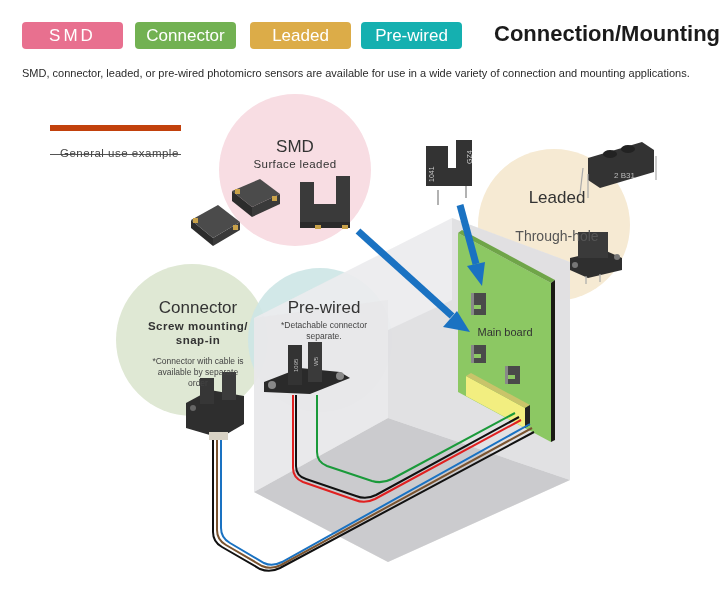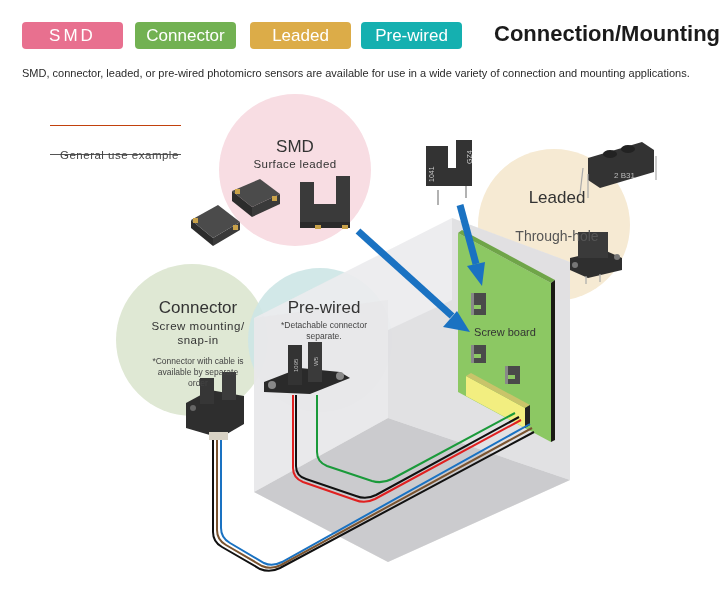--- a/index.html
+++ b/index.html
@@ -4,21 +4,21 @@
 <style>
   html, body { margin: 0; padding: 0; background: #ffffff; }
   body { width: 720px; height: 600px; position: relative; overflow: hidden; font-family: "Liberation Sans", sans-serif; color: #222; }
   .badge { position: absolute; top: 22px; height: 27px; width: 101px; border-radius: 4px; color: #fff; font-size: 17px; line-height: 27px; text-align: center; }
   .badge.smd { left: 22px; background: #e8708f; letter-spacing: 3px; }
   .badge.connector { left: 135px; background: #72b152; }
   .badge.leaded { left: 250px; background: #dcac48; }
   .badge.prewired { left: 361px; background: #15b0b0; }
   .title { position: absolute; left: 478px; top: 21px; font-size: 22px; font-weight: bold; color: #1b1b1b; white-space: nowrap; margin-left: 16px; }
   .desc { position: absolute; left: 22px; top: 62px; width: 690px; font-size: 11px; line-height: 23px; color: #2a2a2a; }
-  .gue { position: absolute; left: 50px; top: 125px; width: 131px; border-top: 1px solid #c2410c; border-bottom: 1px solid #555; font-size: 11.5px; letter-spacing: 0.5px; color: #444; padding: 20px 0 5px 10px; box-sizing: border-box; height: 30px; line-height: 18px; }
+  .gue { position: absolute; left: 50px; top: 125px; width: 131px; border-top: 6px solid #c2410c; border-bottom: 1px solid #555; font-size: 11.5px; letter-spacing: 0.5px; color: #444; padding: 13px 0 5px 10px; box-sizing: border-box; height: 30px; line-height: 18px; }
   svg.scene { position: absolute; left: 0; top: 0; }
   .lbl { position: absolute; text-align: center; color: #333; }
 </style>
 </head>
 <body>
 
 <div class="badge smd">SMD</div>
 <div class="badge connector">Connector</div>
 <div class="badge leaded">Leaded</div>
 <div class="badge prewired">Pre-wired</div>
@@ -148,19 +148,19 @@
 
 <div class="gue">General use example</div>
 
 <div class="lbl" style="left:237px; top:137px; width:116px; font-size:17px;">SMD</div>
 <div class="lbl" style="left:227px; top:158px; width:136px; font-size:11.5px; letter-spacing:0.4px;">Surface leaded</div>
 
 <div class="lbl" style="left:497px; top:188px; width:120px; font-size:17px;">Leaded</div>
 <div class="lbl" style="left:497px; top:228px; width:120px; font-size:14px; color:#555;">Through-hole</div>
 
 <div class="lbl" style="left:138px; top:298px; width:120px; font-size:17px;">Connector</div>
-<div class="lbl" style="left:141px; top:319px; width:114px; font-size:11.5px; line-height:14px; letter-spacing:0.5px;">Screw mounting/ snap-in</div>
+<div class="lbl" style="left:141px; top:319px; width:114px; font-size:11.5px; line-height:14px; letter-spacing:0.5px;font-weight:bold;">Screw mounting/ snap-in</div>
 <div class="lbl" style="left:150px; top:348px; width:96px; font-size:8.5px; line-height:11px; color:#444;margin-top:8px;">*Connector with cable is available by separate order</div>
 
 <div class="lbl" style="left:266px; top:298px; width:116px; font-size:17px;">Pre-wired</div>
 <div class="lbl" style="left:270px; top:320px; width:108px; font-size:8.5px; line-height:11px; color:#444;">*Detachable connector separate.</div>
 
-<div class="lbl" style="left:470px; top:326px; width:70px; font-size:11px; color:#333;">Screw board</div>
+<div class="lbl" style="left:470px; top:326px; width:70px; font-size:11px; color:#333;">Main board</div>
 
 </body></html>

